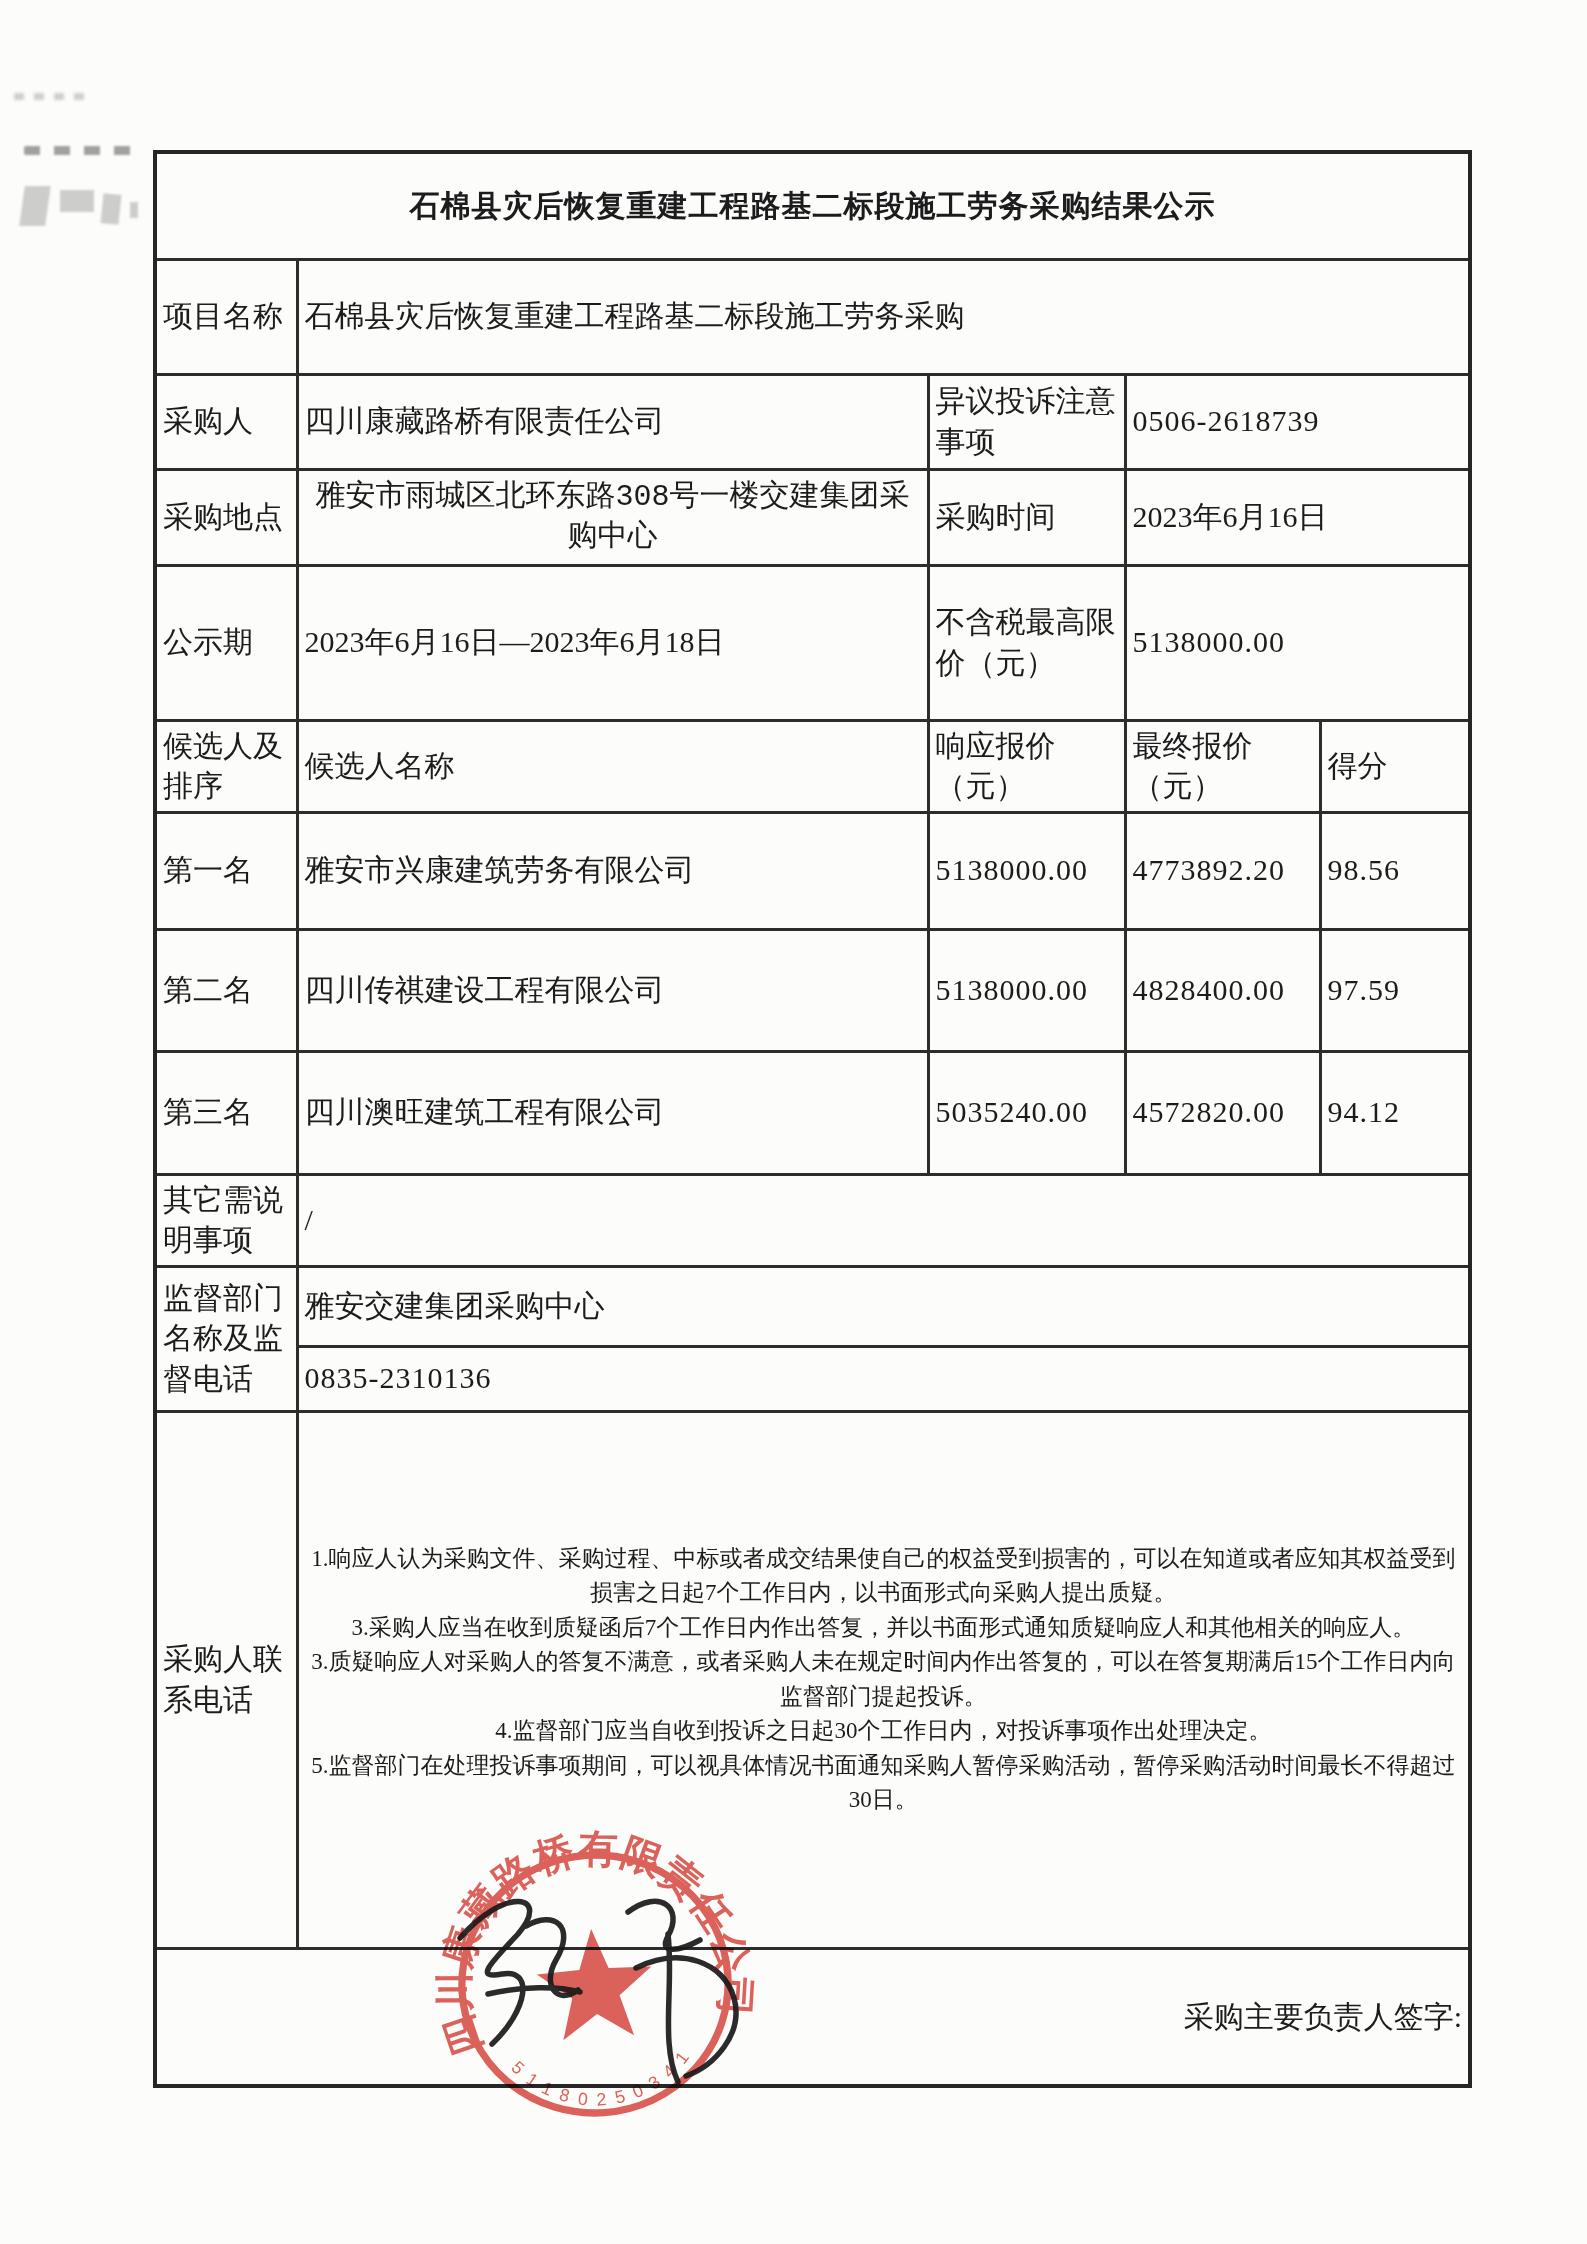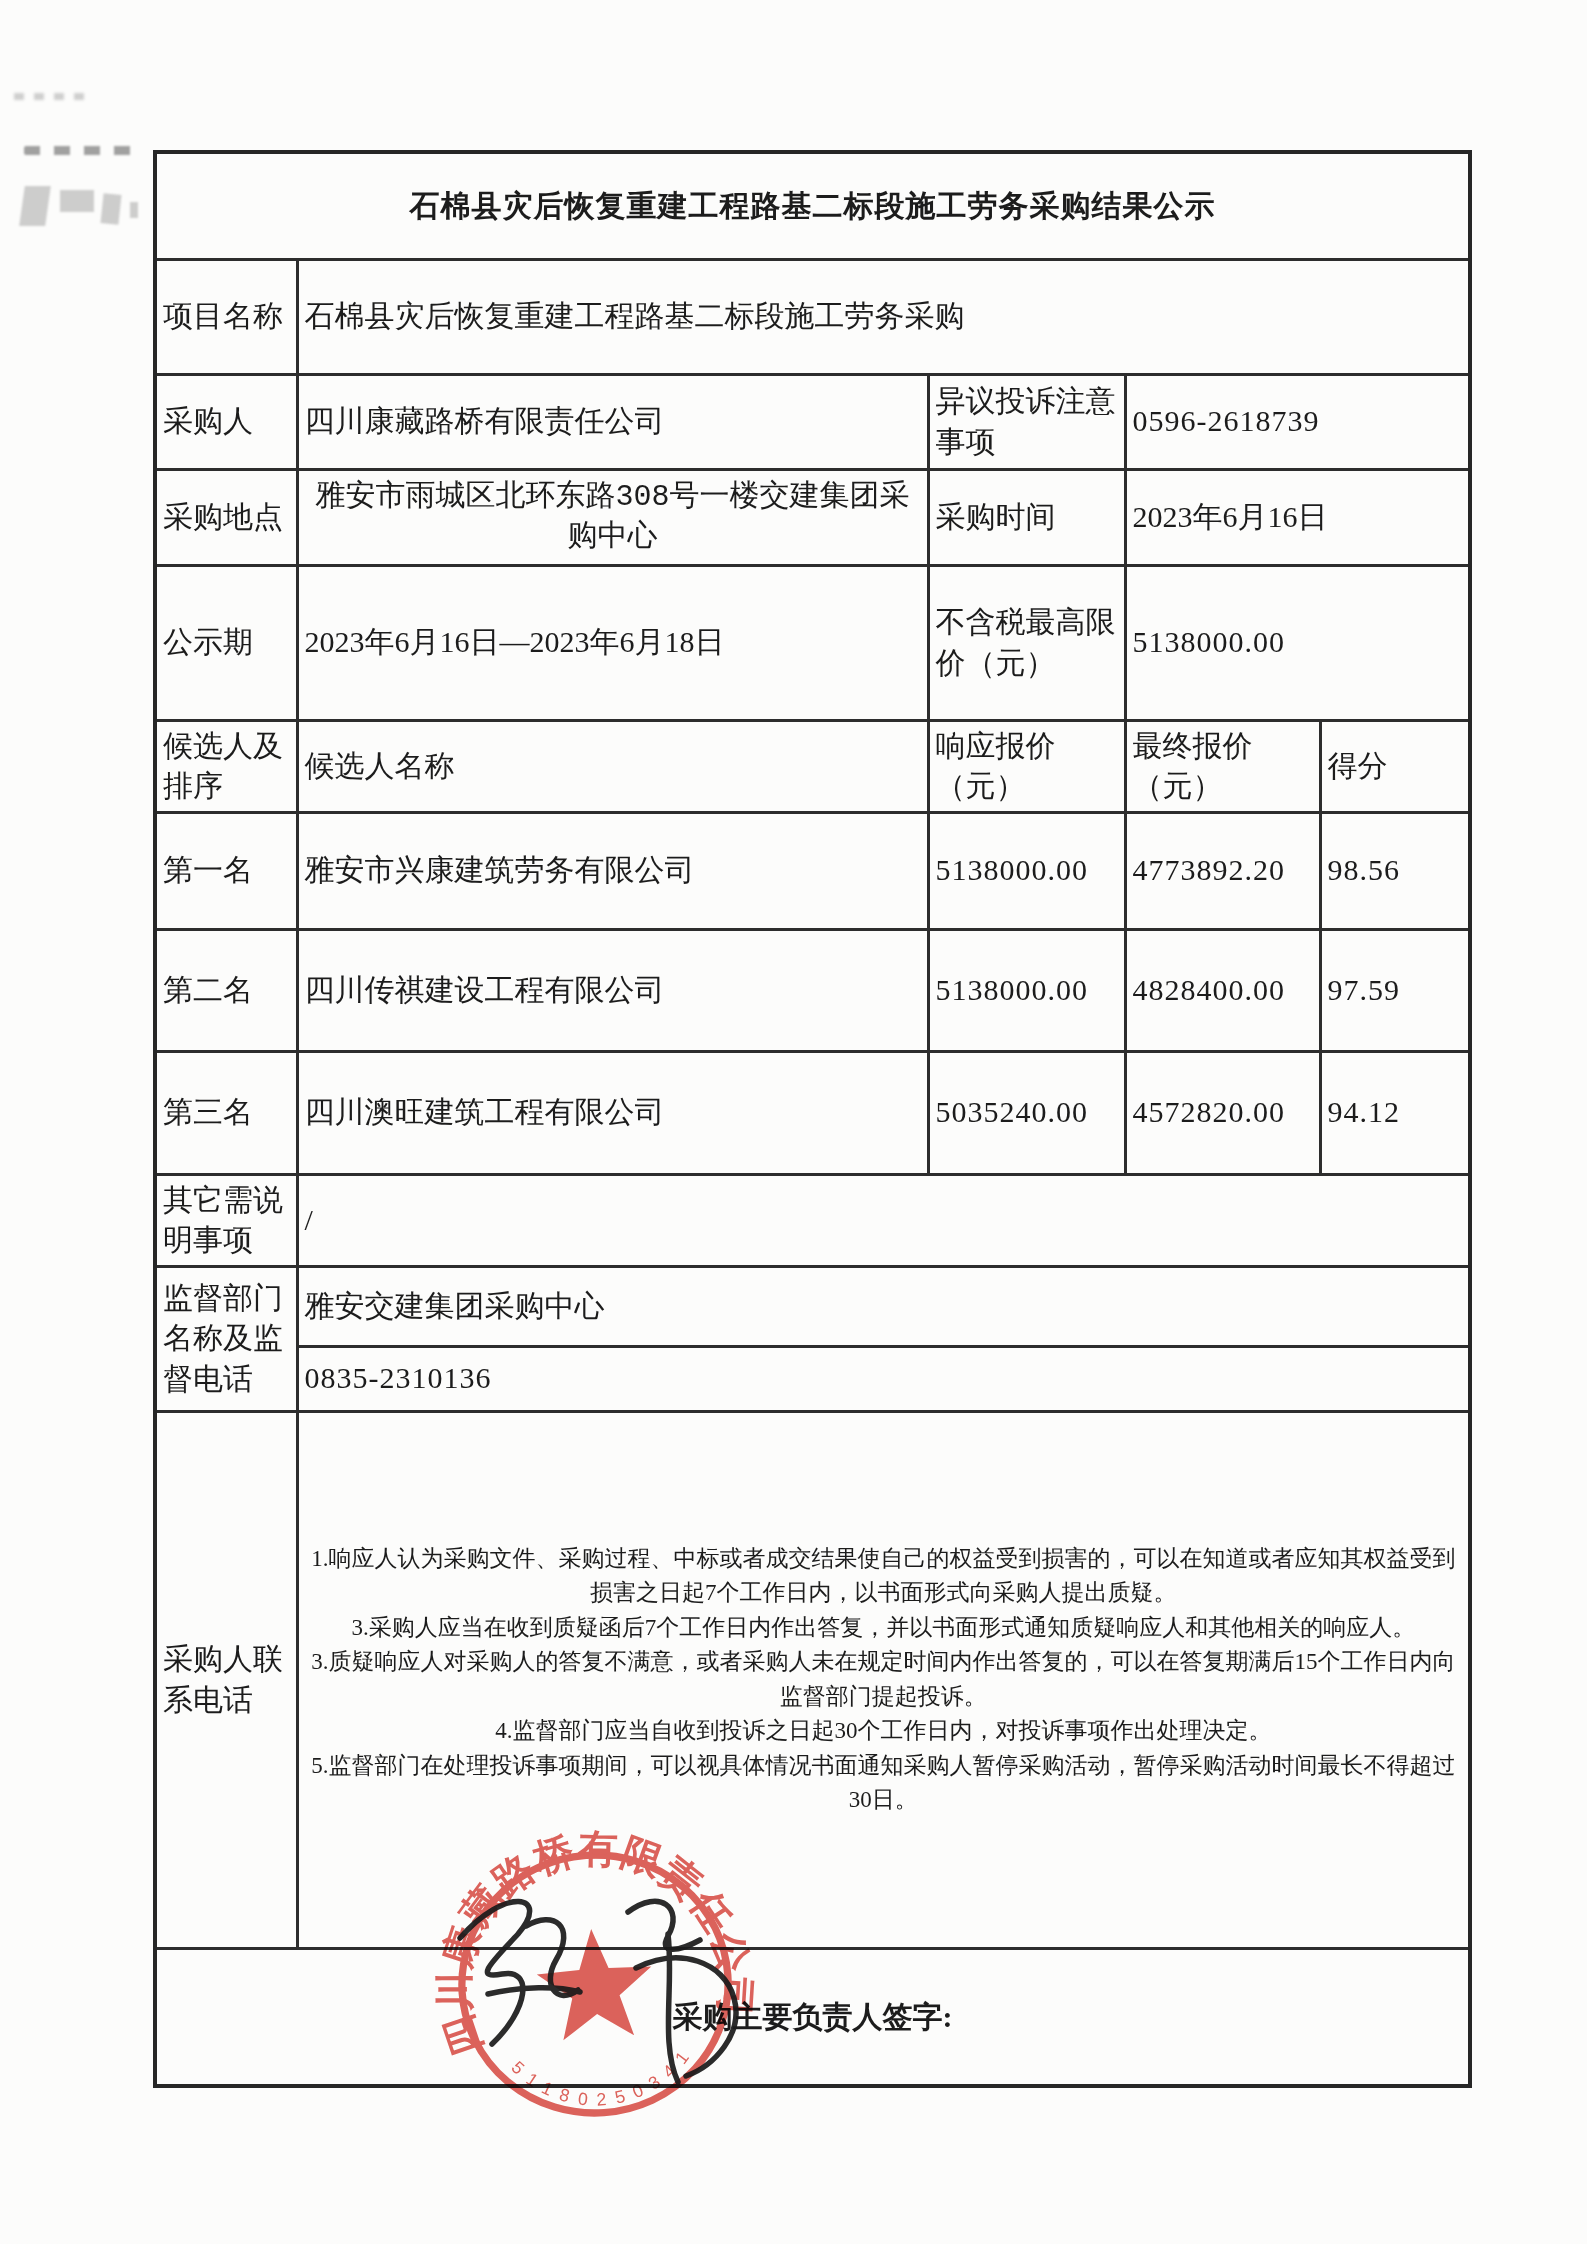--- a/index.html
+++ b/index.html
@@ -55,21 +55,21 @@
   }
   .num{letter-spacing:1px;}
   .objection-cell{
     vertical-align:middle;
     padding:10px 16px 10px 14px;
   }
   .objection-cell .item{
     font-size:23px;line-height:1.5;text-align:center;
   }
   .signature-cell{
-    font-size:32px;text-align:center;padding-left:10px;font-weight:bold;
+    font-size:32px;text-align:right;padding-left:10px;
   }
   .slash{font-size:34px;}
 
   
   .stamp{
     position:absolute;left:423px;top:1828px;width:344px;height:312px;
     transform:rotate(-4deg);
     opacity:.84;
     mix-blend-mode:multiply;
     pointer-events:none;
@@ -110,21 +110,21 @@
 
     <tr style="height:115px">
       <td class="c">项目名称</td>
       <td class="c" colspan="4">石棉县灾后恢复重建工程路基二标段施工劳务采购</td>
     </tr>
 
     <tr style="height:95px">
       <td class="c">采购人</td>
       <td class="c">四川康藏路桥有限责任公司</td>
       <td class="c">异议投诉注意事项</td>
-      <td class="c num" colspan="2">0596-2618739</td>
+      <td class="c num" colspan="2">0506-2618739</td>
     </tr>
 
     <tr style="height:96px">
       <td class="c">采购地点</td>
       <td class="l">雅安市雨城区北环东路308号一楼交建集团采购中心</td>
       <td class="c">采购时间</td>
       <td class="c" colspan="2">2023年6月16日</td>
     </tr>
 
     <tr style="height:155px">

